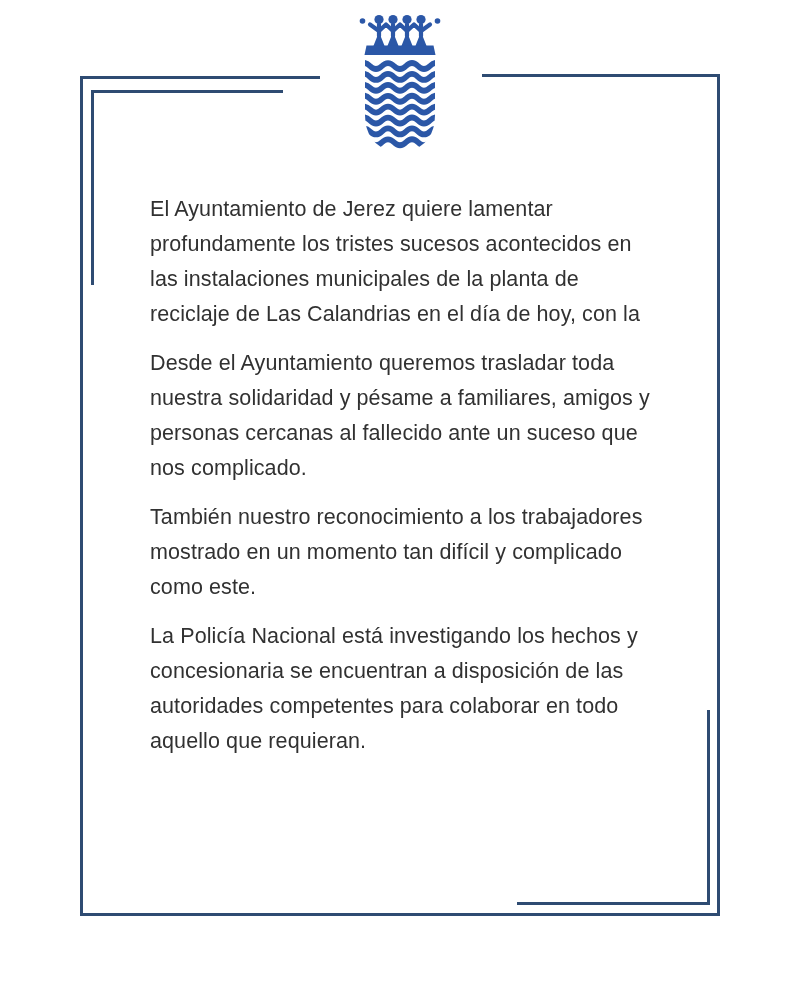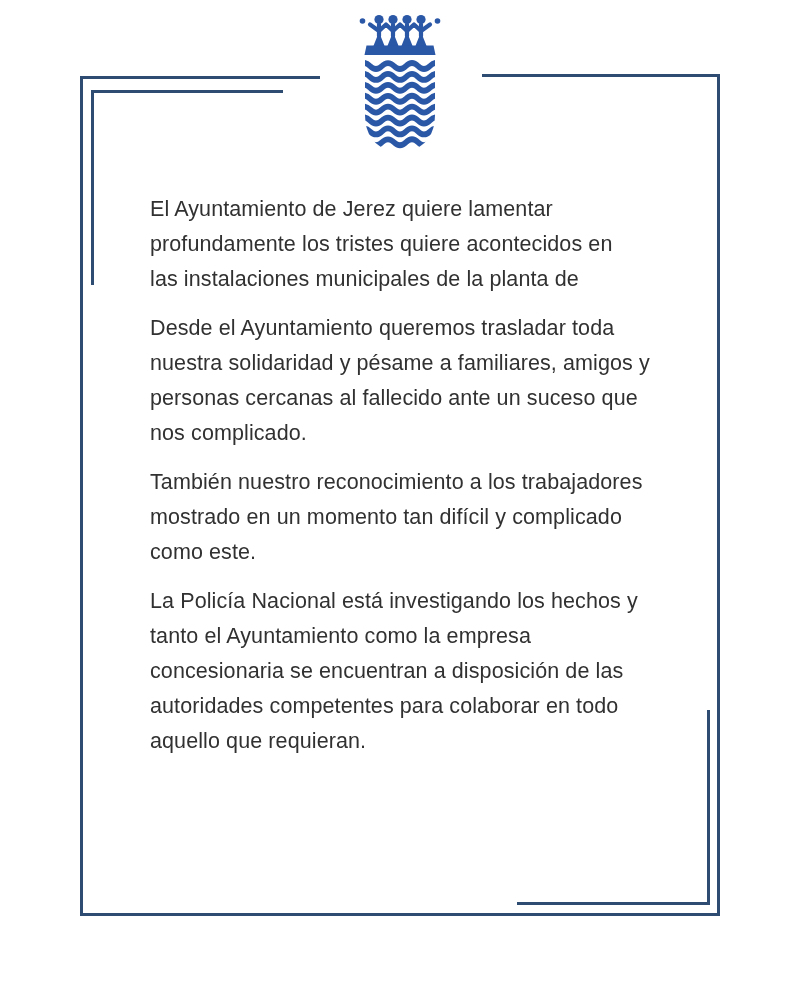--- a/index.html
+++ b/index.html
@@ -74,39 +74,39 @@
       <use href="#waveLine" y="108.5"></use>
       <use href="#waveLine" y="119.4"></use>
       <use href="#waveLine" y="130.3"></use>
     </g>
   </svg>
 
   <div class="statement">
 
     <div class="para">
       <div class="line">El Ayuntamiento de Jerez quiere lamentar</div>
-      <div class="line">profundamente los tristes quiere acontecidos en</div>
+      <div class="line">profundamente los tristes sucesos acontecidos en</div>
       <div class="line">las instalaciones municipales de la planta de</div>
+      <div class="line">reciclaje de Las Calandrias en el día de hoy, con la</div>
     </div>
 
     <div class="para">
       <div class="line">Desde el Ayuntamiento queremos trasladar toda</div>
       <div class="line">nuestra solidaridad y pésame a familiares, amigos y</div>
       <div class="line">personas cercanas al fallecido ante un suceso que</div>
       <div class="line">nos complicado.</div>
     </div>
 
     <div class="para">
       <div class="line">También nuestro reconocimiento a los trabajadores</div>
       <div class="line">mostrado en un momento tan difícil y complicado</div>
       <div class="line">como este.</div>
     </div>
 
     <div class="para">
       <div class="line">La Policía Nacional está investigando los hechos y</div>
-      <div class="line">tanto el Ayuntamiento como la empresa</div>
       <div class="line">concesionaria se encuentran a disposición de las</div>
       <div class="line">autoridades competentes para colaborar en todo</div>
       <div class="line">aquello que requieran.</div>
     </div>
 
   </div>
 </div>
 
 </body></html>

